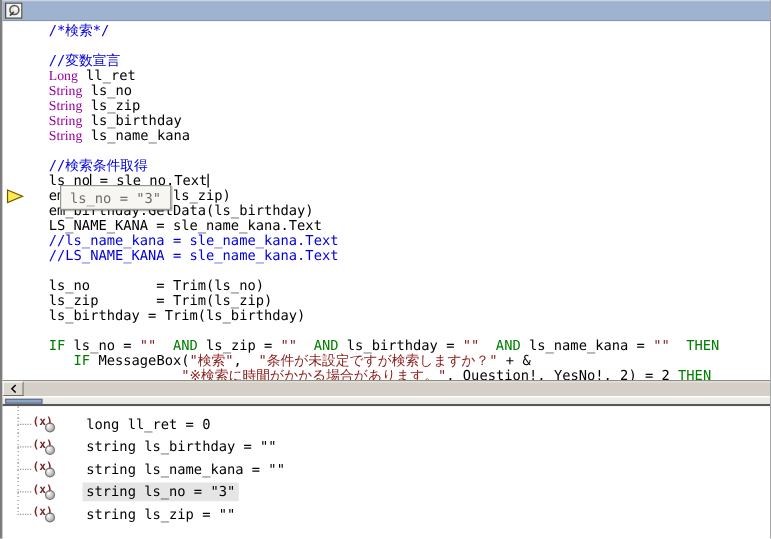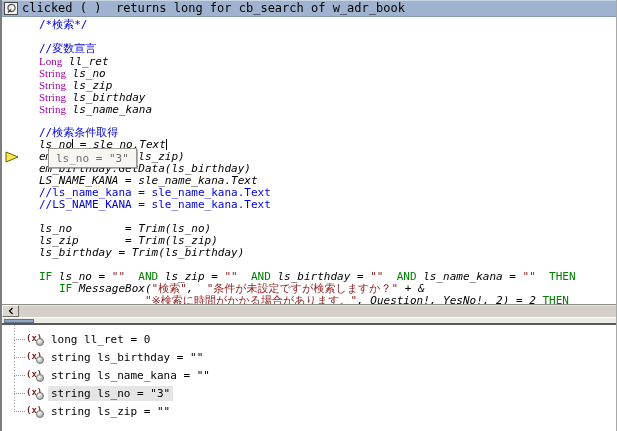--- a/index.html
+++ b/index.html
@@ -19,21 +19,21 @@
     width:14px;height:13px;background:#f4f4f0;border:1px solid #4a4a4a;
     display:flex;align-items:center;justify-content:center;flex:0 0 auto;
   }
   
   .code-area{position:relative;height:287px;background:#fff;overflow:hidden;}
   .code-lines{
     position:absolute;left:0;top:2px;right:6px;
     font-size:11px;line-height:12px;white-space:pre;color:#000;
   }
   .code-line{padding-left:37px;height:12px;}
-  .tok-id{color:#000;font-style:italic;}
+  .tok-id{color:#000;}
   .tok-cm{color:#0000dd;}
   .tok-ty{color:#9c009c;font-family:Liberation Serif, serif;}
   .tok-kw{color:#008000;}
   .tok-st{color:#8b1a1a;}
   .tok-caret{display:inline-block;width:0;border-left:1px solid #000;height:11px;vertical-align:-2px;}
   .exec-arrow{position:absolute;left:3px;top:134px;}
   .value-tooltip{
     position:absolute;left:46px;top:131px;height:20px;padding:3px 7px 0 7px;
     background:#f7f6f2;border:1px solid #989890;
     box-shadow:inset 1px 1px 0 #ffffff,1px 1px 0 rgba(90,90,90,.45);
@@ -60,37 +60,36 @@
   }
   .var-row{display:flex;align-items:center;height:18px;white-space:pre;}
   .tree-stub{width:11px;margin-left:12px;border-top:1px dotted #9a9a9a;flex:0 0 auto;}
   .var-icon{position:relative;width:18px;height:14px;margin:0 4px 0 1px;flex:0 0 auto;}
   .var-icon .px{position:absolute;left:0;top:0;font-size:9px;font-weight:bold;color:#7a2424;line-height:13px;}
   .var-icon .ball{
     position:absolute;right:0;bottom:0;width:8px;height:8px;border-radius:50%;
     background:radial-gradient(circle at 30% 30%,#ffffff,#c4c4c4 55%,#8a8a8a);
     border:1px solid #6f6f6f;
   }
-  .var-label{padding:1px 3px;}
+  .var-label{padding:1px 3px;margin-left:18px;}
   .var-row.selected .var-label{background:#e5e5e5;}
 </style>
 </head>
 <body>
 
 <div class="window">
 
   <div class="titlebar">
     <span class="event-btn">
       <svg width="11" height="11" viewBox="0 0 11 11">
         <circle cx="5.5" cy="5" r="3.6" fill="#e8e8e8" stroke="#555" stroke-width="1.2"></circle>
         <path d="M2 9.5 L5 6.5" stroke="#444" stroke-width="1.4" fill="none"></path>
         <circle cx="6.5" cy="4" r="1.3" fill="#fff" stroke="none"></circle>
       </svg>
     </span>
-    <span>clicked ( )  returns long for cb_search of w_adr_book</span>
   </div>
 
   <div class="code-area">
     <div class="code-lines"><div class="code-line"><span class="tok-cm">/*検索*/</span></div><div class="code-line"></div><div class="code-line"><span class="tok-cm">//変数宣言</span></div><div class="code-line"><span class="tok-ty">Long</span><span class="tok-id"> ll_ret</span></div><div class="code-line"><span class="tok-ty">String</span><span class="tok-id"> ls_no</span></div><div class="code-line"><span class="tok-ty">String</span><span class="tok-id"> ls_zip</span></div><div class="code-line"><span class="tok-ty">String</span><span class="tok-id"> ls_birthday</span></div><div class="code-line"><span class="tok-ty">String</span><span class="tok-id"> ls_name_kana</span></div><div class="code-line"></div><div class="code-line"><span class="tok-cm">//検索条件取得</span></div><div class="code-line"><span class="tok-id">ls_no</span><span class="tok-caret"></span><span class="tok-id"> = sle_no.Text</span><span class="tok-caret"></span></div><div class="code-line"><span class="tok-id">em_zip.GetData(ls_zip)</span></div><div class="code-line"><span class="tok-id">em_birthday.GetData(ls_birthday)</span></div><div class="code-line"><span class="tok-id">LS_NAME_KANA = sle_name_kana.Text</span></div><div class="code-line"><span class="tok-cm">//ls_name_kana = sle_name_kana.Text</span></div><div class="code-line"><span class="tok-cm">//LS_NAME_KANA = sle_name_kana.Text</span></div><div class="code-line"></div><div class="code-line"><span class="tok-id">ls_no        = Trim(ls_no)</span></div><div class="code-line"><span class="tok-id">ls_zip       = Trim(ls_zip)</span></div><div class="code-line"><span class="tok-id">ls_birthday = Trim(ls_birthday)</span></div><div class="code-line"></div><div class="code-line"><span class="tok-kw">IF</span><span class="tok-id"> ls_no = </span><span class="tok-st">""</span><span class="tok-id">  </span><span class="tok-kw">AND</span><span class="tok-id"> ls_zip = </span><span class="tok-st">""</span><span class="tok-id">  </span><span class="tok-kw">AND</span><span class="tok-id"> ls_birthday = </span><span class="tok-st">""</span><span class="tok-id">  </span><span class="tok-kw">AND</span><span class="tok-id"> ls_name_kana = </span><span class="tok-st">""</span><span class="tok-id">  </span><span class="tok-kw">THEN</span></div><div class="code-line"><span class="tok-id">   </span><span class="tok-kw">IF</span><span class="tok-id"> MessageBox(</span><span class="tok-st">"検索"</span><span class="tok-id">,  </span><span class="tok-st">"条件が未設定ですが検索しますか？"</span><span class="tok-id"> + &amp;</span></div><div class="code-line"><span class="tok-id">                </span><span class="tok-st">"※検索に時間がかかる場合があります。"</span><span class="tok-id">, Question!, YesNo!, 2) = 2 </span><span class="tok-kw">THEN</span></div></div>
 
     <svg class="exec-arrow" width="15" height="12" viewBox="0 0 15 12">
       <polygon points="1,1 13,6 1,11" fill="#ffe94e" stroke="#6b5b00" stroke-width="1"></polygon>
     </svg>
 
     <div class="value-tooltip">ls_no = "3"</div>

